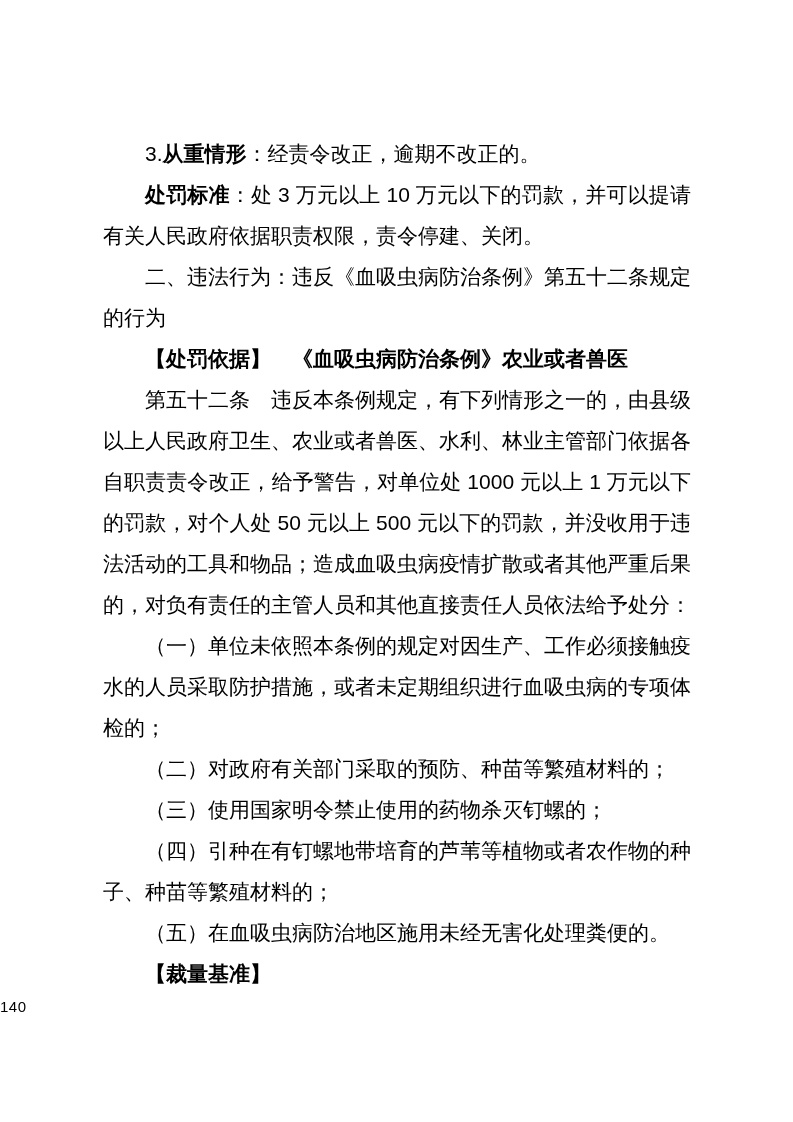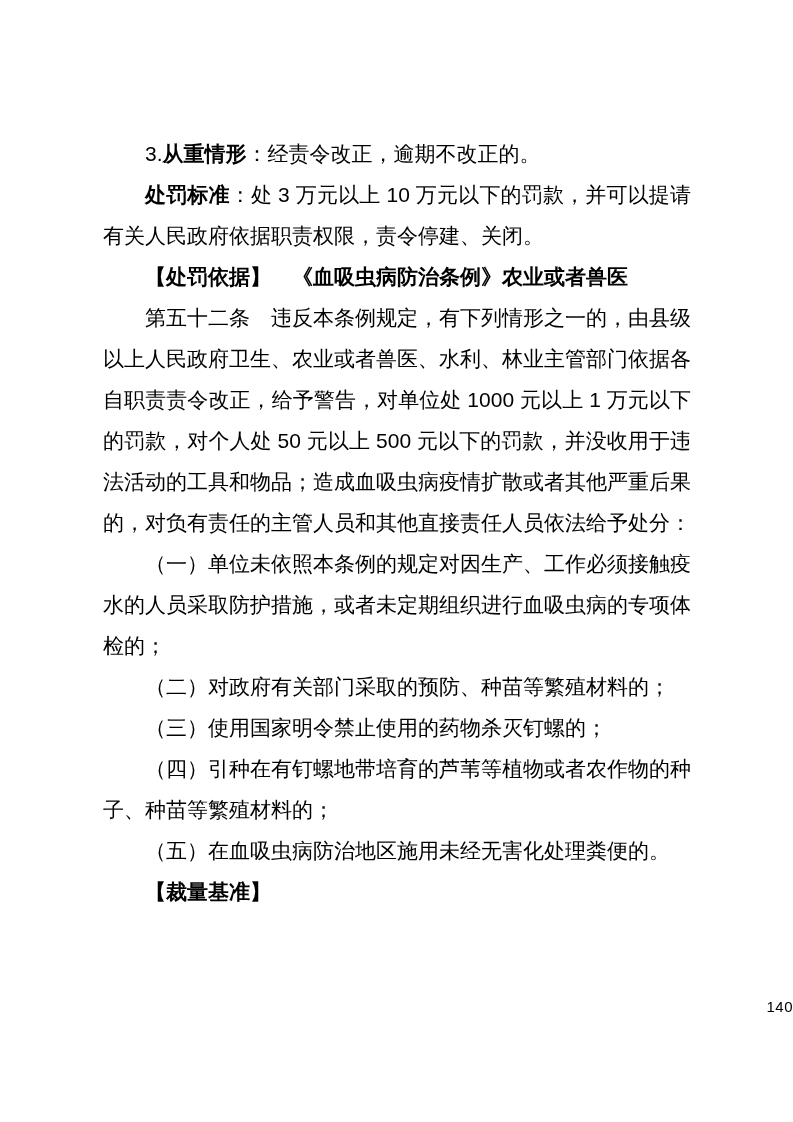--- a/index.html
+++ b/index.html
@@ -35,21 +35,21 @@
     text-justify: inter-ideograph;
     text-indent: 2em;
     word-break: break-all;
   }
   .b { font-weight: bold; }
   .footer {
     position: absolute;
     left: 0;
     top: 998px;
     width: 793px;
-    text-align: right;
+    text-align: left;
   }
   .footer span {
     font-size: 15px;
     color: #000000;
     letter-spacing: 0.5px;
   }
 </style>
 </head>
 <body>
 
@@ -57,20 +57,23 @@
   <div class="content">
 
     <p class="para">
       <span>3.</span><span class="b">从重情形</span><span>：经责令改正，逾期不改正的。</span>
     </p>
 
     <p class="para">
       <span class="b">处罚标准</span><span>：处 3 万元以上 10 万元以下的罚款，并可以提请有关人民政府依据职责权限，责令停建、关闭。</span>
     </p>
 
+    <p class="para">
+      <span>二、违法行为：违反《血吸虫病防治条例》第五十二条规定的行为</span>
+    </p>
 
     <p class="para">
       <span class="b">【处罚依据】　《血吸虫病防治条例》农业或者兽医</span>
     </p>
 
     <p class="para">
       <span>第五十二条　违反本条例规定，有下列情形之一的，由县级以上人民政府卫生、农业或者兽医、水利、林业主管部门依据各自职责责令改正，给予警告，对单位处 1000 元以上 1 万元以下的罚款，对个人处 50 元以上 500 元以下的罚款，并没收用于违法活动的工具和物品；造成血吸虫病疫情扩散或者其他严重后果的，对负有责任的主管人员和其他直接责任人员依法给予处分：</span>
     </p>
 
     <p class="para">

